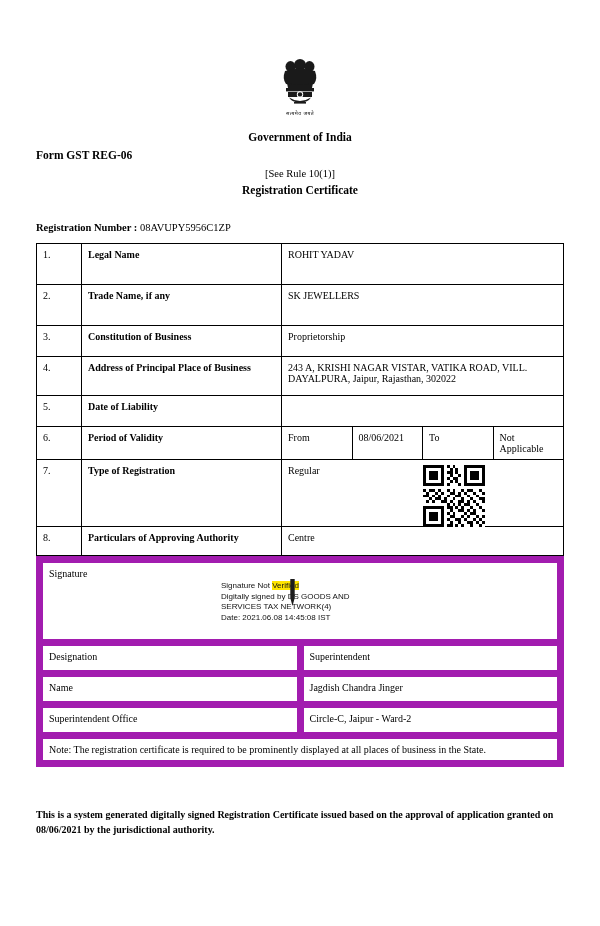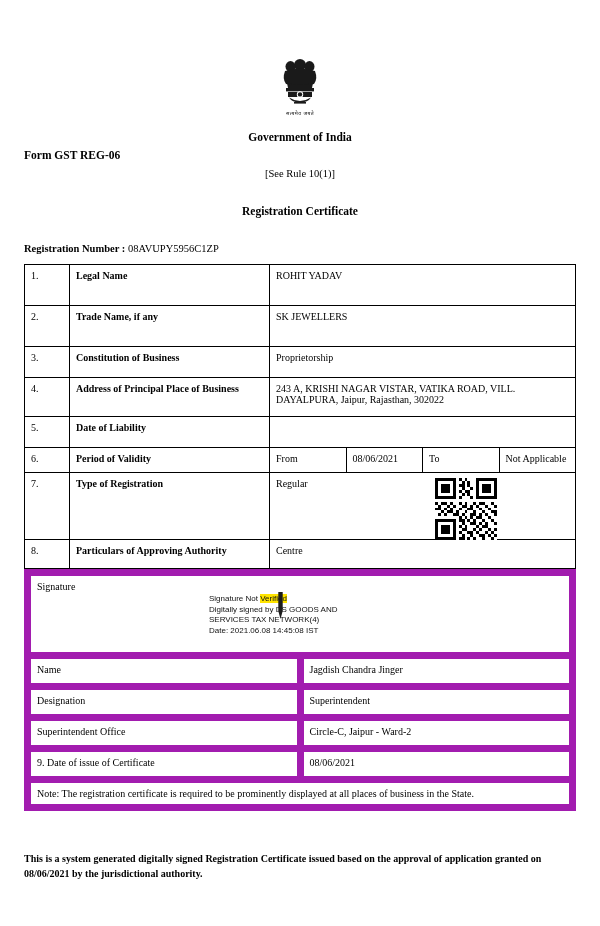--- a/index.html
+++ b/index.html
@@ -12,21 +12,21 @@
     height: 926px;
     font-family: "Liberation Serif", serif;
     color: #000000;
     position: relative;
     overflow: hidden;
   }
   .page {
     width: 600px;
     height: 654px;
     box-sizing: border-box;
-    padding: 0 24px;
+    padding: 0 36px;
     position: relative;
   }
 
   
   .emblem-wrap {
     text-align: center;
     padding-top: 56px;
   }
   .emblem {
     display: inline-block;
@@ -56,21 +56,21 @@
   }
   .rule-ref {
     text-align: center;
     font-size: 10.5px;
     margin-top: 7px;
   }
   .cert-title {
     text-align: center;
     font-weight: bold;
     font-size: 11.5px;
-    margin-top: 26px;
+    margin-top: 5px;
   }
   .reg-no {
     font-size: 10.5px;
     margin-top: 26px;
     font-weight: bold;
   }
   .reg-no .val {
     font-weight: normal;
   }
 
@@ -399,35 +399,31 @@
           <div>SERVICES TAX NETWORK(4)</div>
           <div>Date: 2021.06.08 14:45:08 IST</div>
         </div>
         <svg class="pen" viewBox="0 0 11 28" xmlns="http://www.w3.org/2000/svg">
           <rect x="3.3" y="0" width="4.4" height="19" fill="#1c1c1c"></rect>
           <polygon points="3.3,19 7.7,19 5.5,27" fill="#1c1c1c"></polygon>
         </svg>
       </td>
     </tr>
     <tr class="r-name">
+      <td class="sig-name-lbl">Designation</td>
+      <td>Superintendent</td>
+    </tr>
+    <tr class="r-name">
       <td class="sig-name-lbl">Name</td>
       <td>Jagdish Chandra Jinger</td>
-    </tr>
-    <tr class="r-name">
-      <td class="sig-name-lbl">Designation</td>
-      <td>Superintendent</td>
     </tr>
     <tr class="r-name">
       <td class="sig-name-lbl">Superintendent Office</td>
       <td>Circle-C, Jaipur - Ward-2</td>
     </tr>
-    <tr class="r-name">
-      <td class="sig-name-lbl">9. Date of issue of Certificate</td>
-      <td>08/06/2021</td>
-    </tr>
     <tr class="note-row">
       <td colspan="2">Note: The registration certificate is required to be prominently displayed at all places of business in the State.</td>
     </tr>
   </tbody>
     </table>
 
   <div class="footer">This is a system generated digitally signed Registration Certificate issued based on the approval of application granted on 08/06/2021 by the jurisdictional authority.</div>
 
 </div>
 

